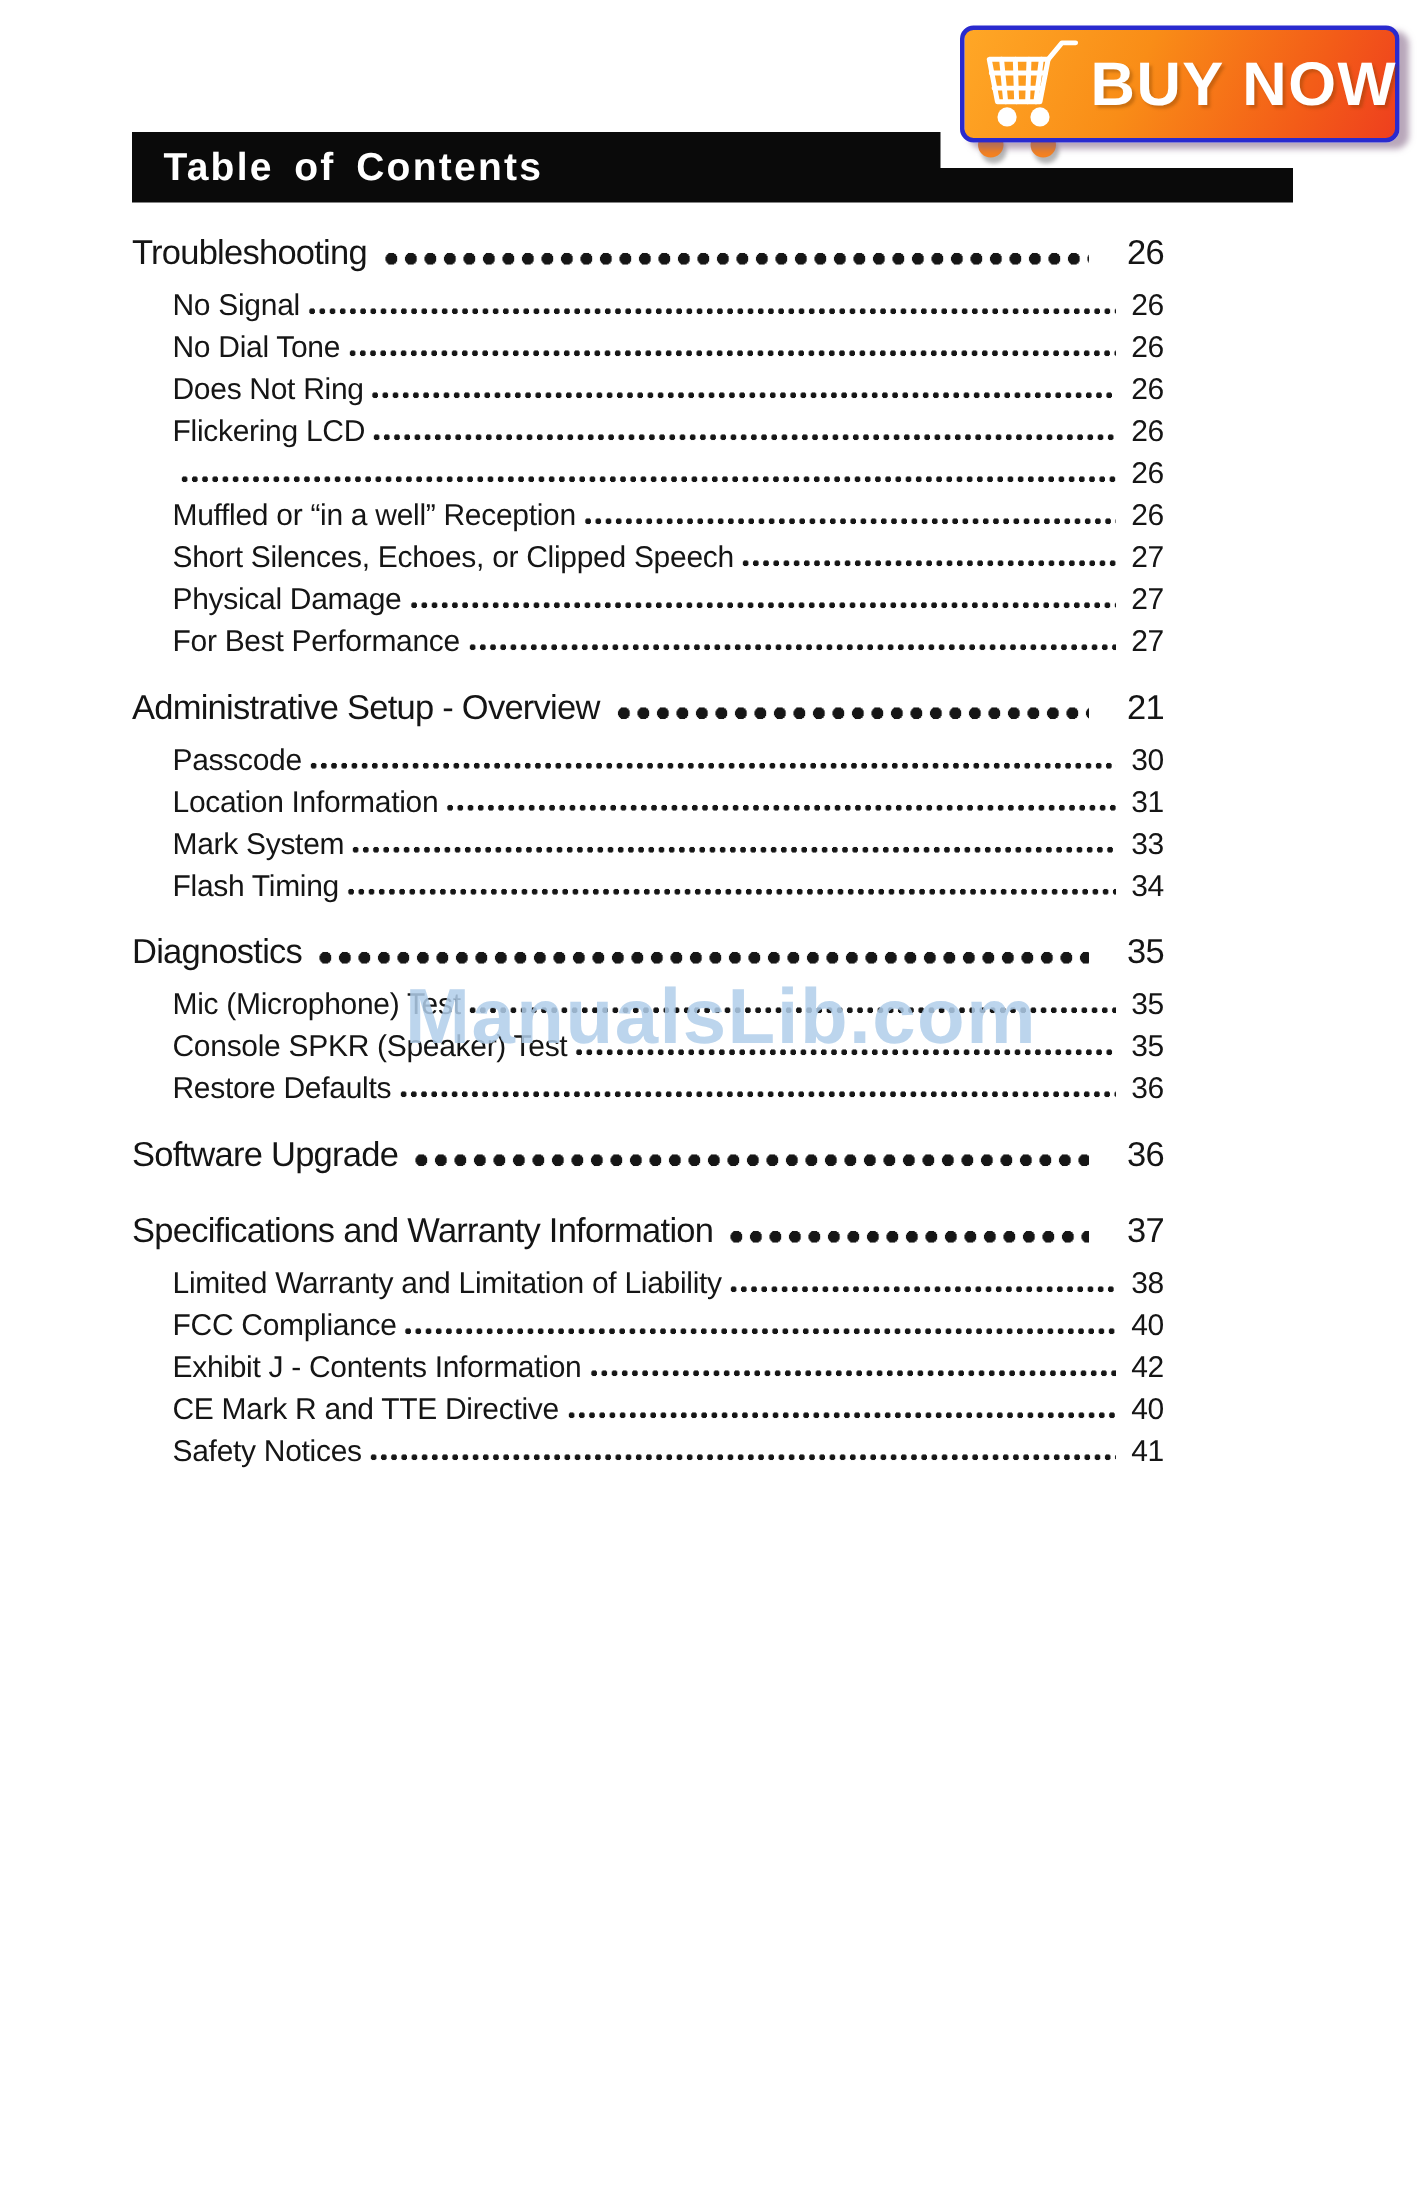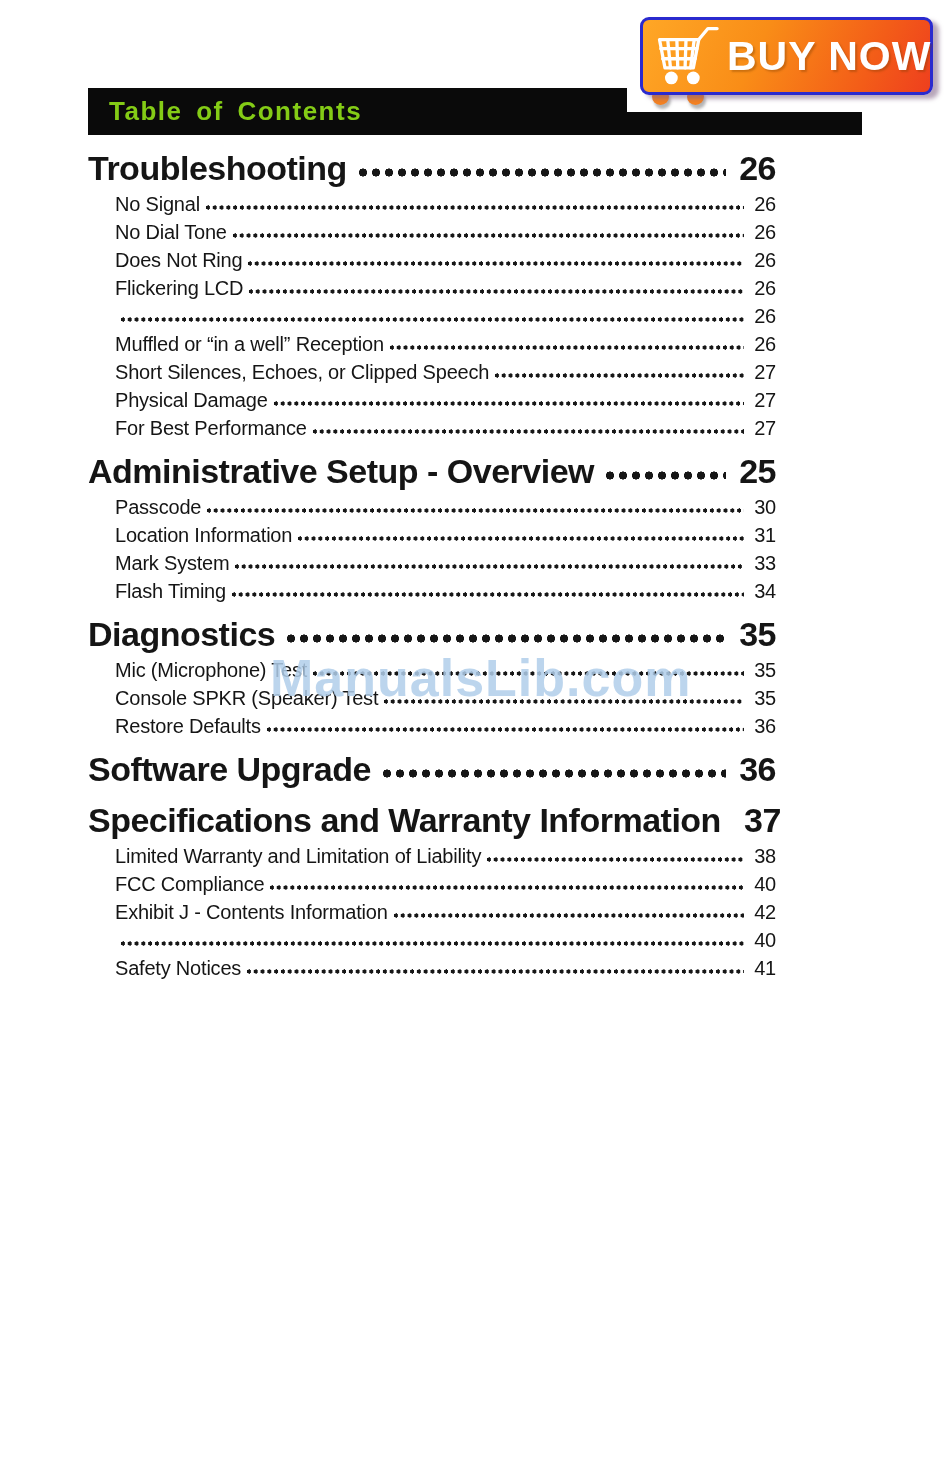--- a/index.html
+++ b/index.html
@@ -6,21 +6,21 @@
   .page{
     position:relative;width:950px;height:1468px;background:#ffffff;overflow:hidden;
     font-family:"Liberation Sans", sans-serif;color:#151515;
   }
   
   .header-bar{
     position:absolute;left:88px;top:88px;width:774px;height:47px;
     background:#0a0a0a;z-index:1;display:flex;align-items:center;
   }
   .header-bar .title{
-    color:#84cc16;font-size:26px;font-weight:bold;letter-spacing:1.5px;
+    color:#ffffff;font-size:26px;font-weight:bold;letter-spacing:1.5px;
     word-spacing:5px;padding-left:21px;line-height:47px;
   }
   
   .buynow-box{
     position:absolute;left:627px;top:0;width:323px;height:112px;
     background:#ffffff;z-index:4;
   }
   .wheel-bump{
     position:absolute;width:17px;height:17px;border-radius:50%;
     background:#f58220;z-index:1;
@@ -39,21 +39,21 @@
   .buynow-label{
     color:#ffffff;font-size:41px;font-weight:bold;letter-spacing:1px;
     margin-left:8px;text-shadow:2px 2px 2px rgba(120,60,0,0.35);white-space:nowrap;
   }
   
   .toc{position:absolute;left:88px;top:144px;width:688px;z-index:2;}
   .sec{margin-top:6px;}
   .sec:first-child{margin-top:0;}
   .h-row{
     height:45px;display:flex;align-items:flex-end;
-    font-size:34px;font-weight:bold;letter-spacing:-0.5px;line-height:42px;
+    font-size:23px;font-weight:normal;letter-spacing:-0.5px;line-height:42px;
   }
   .i-row{
     height:28px;display:flex;align-items:flex-end;padding-left:27px;
     font-size:20px;font-weight:normal;letter-spacing:-0.2px;line-height:26px;
   }
   .t{white-space:nowrap;}
   .dots{flex:1 1 auto;min-width:0;background-repeat:repeat-x;}
   .h-row .dots{
     height:9px;margin:0 8px 12px 10px;
     background-image:radial-gradient(circle 4.1px at 6px 4.5px,#161616 97%,transparent 100%);
@@ -156,21 +156,21 @@
         <div class="i-row">
           <span class="t">For Best Performance</span>
           <span class="dots"></span>
           <span class="num">27</span>
         </div>
       </div>
       <div class="sec">
         <div class="h-row">
           <span class="t">Administrative Setup - Overview</span>
           <span class="dots"></span>
-          <span class="num">25</span>
+          <span class="num">21</span>
         </div>
         <div class="i-row">
           <span class="t">Passcode</span>
           <span class="dots"></span>
           <span class="num">30</span>
         </div>
         <div class="i-row">
           <span class="t">Location Information</span>
           <span class="dots"></span>
           <span class="num">31</span>
@@ -230,20 +230,21 @@
           <span class="t">FCC Compliance</span>
           <span class="dots"></span>
           <span class="num">40</span>
         </div>
         <div class="i-row">
           <span class="t">Exhibit J - Contents Information</span>
           <span class="dots"></span>
           <span class="num">42</span>
         </div>
         <div class="i-row">
+          <span class="t">CE Mark R and TTE Directive</span>
           <span class="dots"></span>
           <span class="num">40</span>
         </div>
         <div class="i-row">
           <span class="t">Safety Notices</span>
           <span class="dots"></span>
           <span class="num">41</span>
         </div>
       </div>
     </div>

